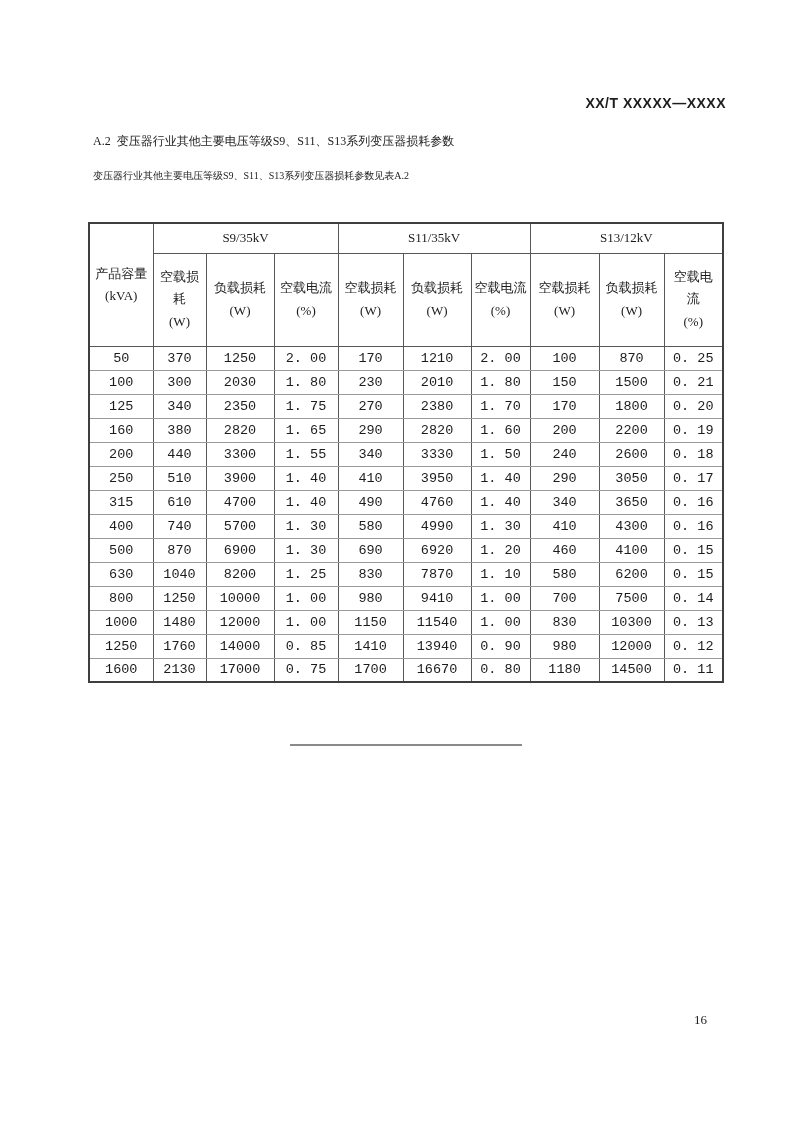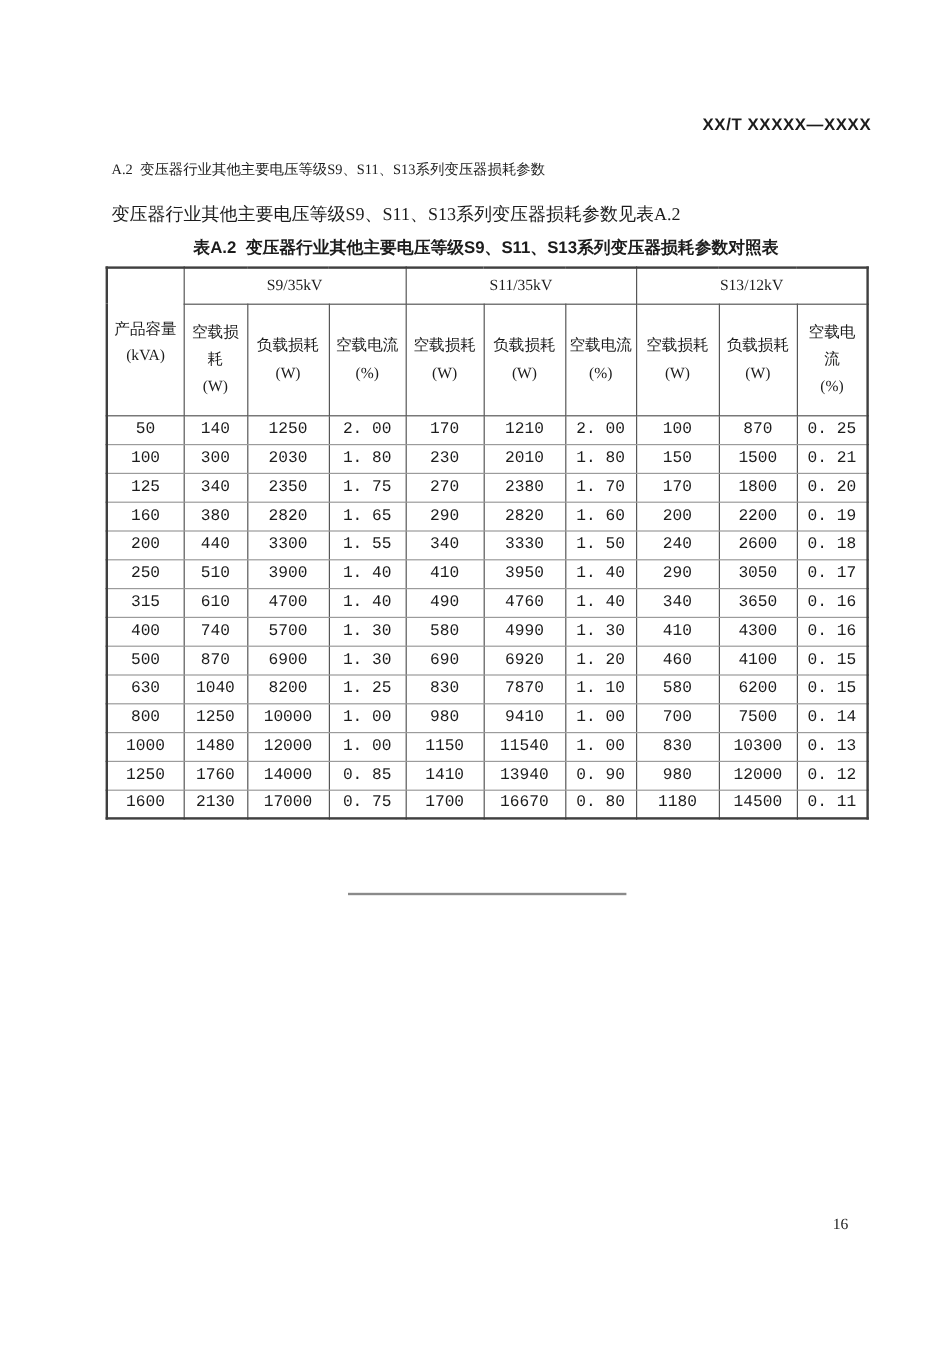--- a/index.html
+++ b/index.html
@@ -25,21 +25,21 @@
     position: absolute;
     left: 93px;
     top: 133px;
     font-size: 12px;
     white-space: pre;
   }
   .intro-paragraph {
     position: absolute;
     left: 93px;
     top: 169px;
-    font-size: 15px;
+    font-size: 10px;
     white-space: pre;
   }
   .table-caption {
     position: absolute;
     left: 88px;
     width: 634px;
     top: 198px;
     text-align: center;
     font-family: "Liberation Sans", "DejaVu Sans", sans-serif;
     font-weight: bold;
@@ -96,21 +96,20 @@
 <body>
 
 <div class="page">
 
   <div class="running-header">XX/T XXXXX—XXXX</div>
 
   <div class="section-heading">A.2  变压器行业其他主要电压等级S9、S11、S13系列变压器损耗参数</div>
 
   <div class="intro-paragraph">变压器行业其他主要电压等级S9、S11、S13系列变压器损耗参数见表A.2</div>
 
-  <div class="table-caption">表A.2  变压器行业其他主要电压等级S9、S11、S13系列变压器损耗参数对照表</div>
 
   <table class="loss-table">
     <colgroup>
       <col style="width:64px">
         <col style="width:53px">
         <col style="width:68px">
         <col style="width:64px">
       <col style="width:65px">
         <col style="width:68px">
         <col style="width:59px">
@@ -145,21 +144,21 @@
         <th>负载损耗
 (W)</th>
         <th>空载电
 流
 (%)</th>
       </tr>
     </thead>
     <tbody>
         <tr>
           <td>50</td>
-          <td>140</td>
+          <td>370</td>
           <td>1250</td>
           <td>2. 00</td>
           <td>170</td>
           <td>1210</td>
           <td>2. 00</td>
           <td>100</td>
           <td>870</td>
           <td>0. 25</td>
         </tr>
         <tr>

